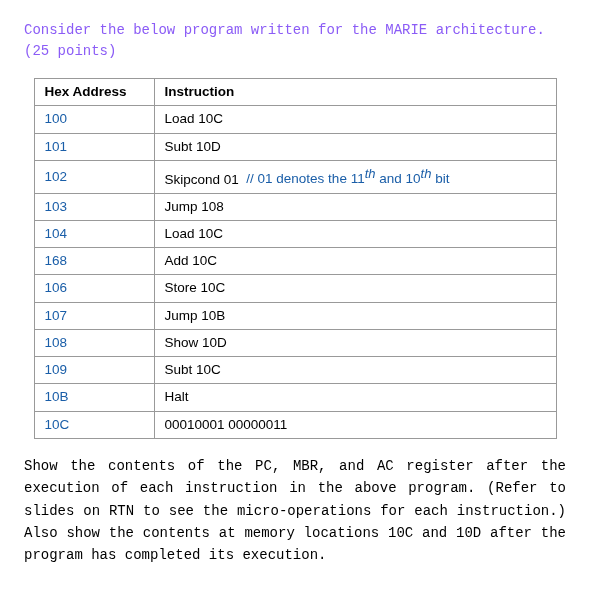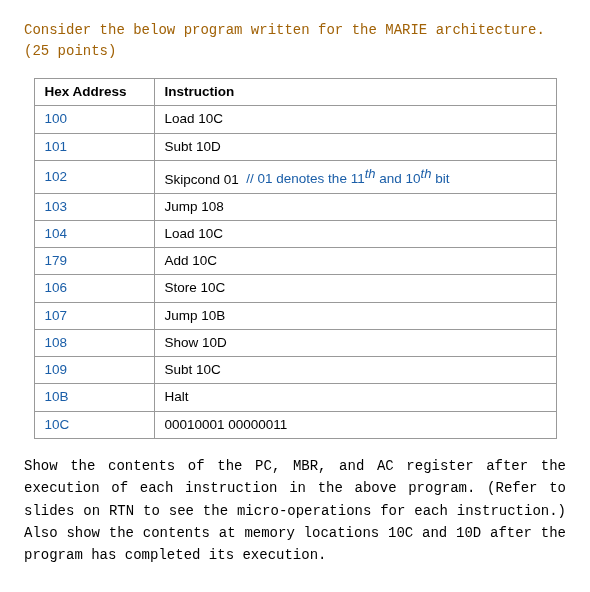--- a/index.html
+++ b/index.html
@@ -16,21 +16,21 @@
       padding: 20px 24px;
       width: 590px;
       min-height: 592px;
     }
 
     .intro-text {
       font-family: "Courier New", monospace;
       font-size: 14px;
       line-height: 1.5;
       margin-bottom: 16px;
-      color: #a16207;
+      color: #8b5cf6;
     }
 
     .table-wrapper {
       display: flex;
       justify-content: center;
       margin-bottom: 16px;
     }
 
     table {
       border-collapse: collapse;
@@ -108,21 +108,21 @@
         </tr>
         <tr>
           <td>103</td>
           <td>Jump 108</td>
         </tr>
         <tr>
           <td>104</td>
           <td>Load 10C</td>
         </tr>
         <tr>
-          <td>179</td>
+          <td>168</td>
           <td>Add 10C</td>
         </tr>
         <tr>
           <td>106</td>
           <td>Store 10C</td>
         </tr>
         <tr>
           <td>107</td>
           <td>Jump 10B</td>
         </tr>

